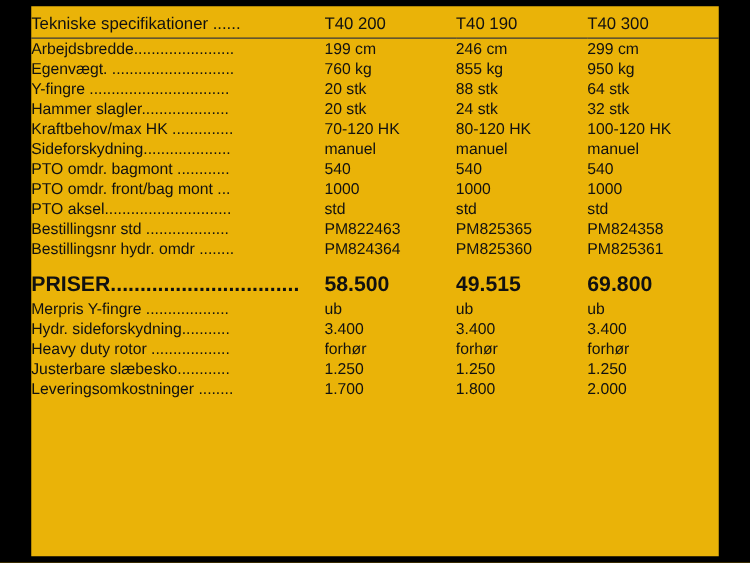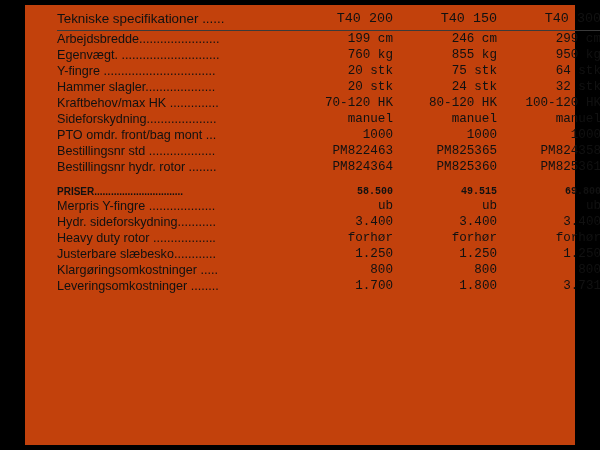--- a/index.html
+++ b/index.html
@@ -12,47 +12,45 @@
     height: 450px;
     overflow: hidden;
     font-family: "Liberation Sans", sans-serif;
   }
   .sheet {
     position: absolute;
     left: 25px;
     top: 5px;
     width: 550px;
     height: 440px;
-    background: #c2410c;
+    background: #eab308;
     box-sizing: border-box;
-    padding-left: 32px;
   }
   table.spec {
     width: 100%;
     border-collapse: collapse;
     table-layout: fixed;
     margin-top: 4px;
   }
   table.spec td {
     font-size: 12.6px;
     color: #111111;
     padding: 1px 0 1px 0;
     white-space: nowrap;
     overflow: hidden;
   }
   td.label {
     padding-left: 10px;
     text-align: left;
     width: 232px;
   }
   td.val {
-    text-align: right;
+    text-align: left;
     padding-right: 10px;
     width: 104px;
-    font-family: Liberation Mono, monospace;
   }
   tr.header td {
     font-size: 13.4px;
     padding-bottom: 4px;
     padding-top: 2px;
   }
   tr.header td.label { font-weight: normal; }
   tr.rule-top td {
     border-bottom: 1px solid #3a3a3a;
     padding: 0;
@@ -61,34 +59,34 @@
     font-size: 0;
   }
   tr.spacer td {
     height: 10px;
     padding: 0;
     line-height: 0;
     font-size: 0;
   }
   tr.prices td {
     font-weight: bold;
-    font-size: 10px;
+    font-size: 17px;
   }
 </style>
 </head>
 <body>
 
 <div class="sheet">
   <table class="spec">
     <tbody>
 
       <tr class="header">
         <td class="label">Tekniske specifikationer ......</td>
         <td class="val">T40 200</td>
-        <td class="val">T40 150</td>
+        <td class="val">T40 190</td>
         <td class="val">T40 300</td>
       </tr>
       <tr class="rule-top">
         <td colspan="4"></td>
       </tr>
 
       <tr>
         <td class="label">Arbejdsbredde.......................</td>
         <td class="val">199 cm</td>
         <td class="val">246 cm</td>
@@ -96,21 +94,21 @@
       </tr>
       <tr>
         <td class="label">Egenvægt. ............................</td>
         <td class="val">760 kg</td>
         <td class="val">855 kg</td>
         <td class="val">950 kg</td>
       </tr>
       <tr>
         <td class="label">Y-fingre ................................</td>
         <td class="val">20 stk</td>
-        <td class="val">75 stk</td>
+        <td class="val">88 stk</td>
         <td class="val">64 stk</td>
       </tr>
       <tr>
         <td class="label">Hammer slagler....................</td>
         <td class="val">20 stk</td>
         <td class="val">24 stk</td>
         <td class="val">32 stk</td>
       </tr>
       <tr>
         <td class="label">Kraftbehov/max HK ..............</td>
@@ -118,33 +116,45 @@
         <td class="val">80-120 HK</td>
         <td class="val">100-120 HK</td>
       </tr>
       <tr>
         <td class="label">Sideforskydning....................</td>
         <td class="val">manuel</td>
         <td class="val">manuel</td>
         <td class="val">manuel</td>
       </tr>
       <tr>
+        <td class="label">PTO omdr. bagmont ............</td>
+        <td class="val">540</td>
+        <td class="val">540</td>
+        <td class="val">540</td>
+      </tr>
+      <tr>
         <td class="label">PTO omdr. front/bag mont ...</td>
         <td class="val">1000</td>
         <td class="val">1000</td>
         <td class="val">1000</td>
       </tr>
       <tr>
+        <td class="label">PTO aksel.............................</td>
+        <td class="val">std</td>
+        <td class="val">std</td>
+        <td class="val">std</td>
+      </tr>
+      <tr>
         <td class="label">Bestillingsnr std ...................</td>
         <td class="val">PM822463</td>
         <td class="val">PM825365</td>
         <td class="val">PM824358</td>
       </tr>
       <tr>
-        <td class="label">Bestillingsnr hydr. rotor ........</td>
+        <td class="label">Bestillingsnr hydr. omdr ........</td>
         <td class="val">PM824364</td>
         <td class="val">PM825360</td>
         <td class="val">PM825361</td>
       </tr>
 
       <tr class="spacer">
         <td colspan="4"></td>
       </tr>
 
       <tr class="prices">
@@ -172,27 +182,21 @@
         <td class="val">forhør</td>
         <td class="val">forhør</td>
       </tr>
       <tr>
         <td class="label">Justerbare slæbesko............</td>
         <td class="val">1.250</td>
         <td class="val">1.250</td>
         <td class="val">1.250</td>
       </tr>
       <tr>
-        <td class="label">Klargøringsomkostninger .....</td>
-        <td class="val">800</td>
-        <td class="val">800</td>
-        <td class="val">800</td>
-      </tr>
-      <tr>
         <td class="label">Leveringsomkostninger ........</td>
         <td class="val">1.700</td>
         <td class="val">1.800</td>
-        <td class="val">3.731</td>
+        <td class="val">2.000</td>
       </tr>
 
     </tbody>
   </table>
 </div>
 
 </body></html>

